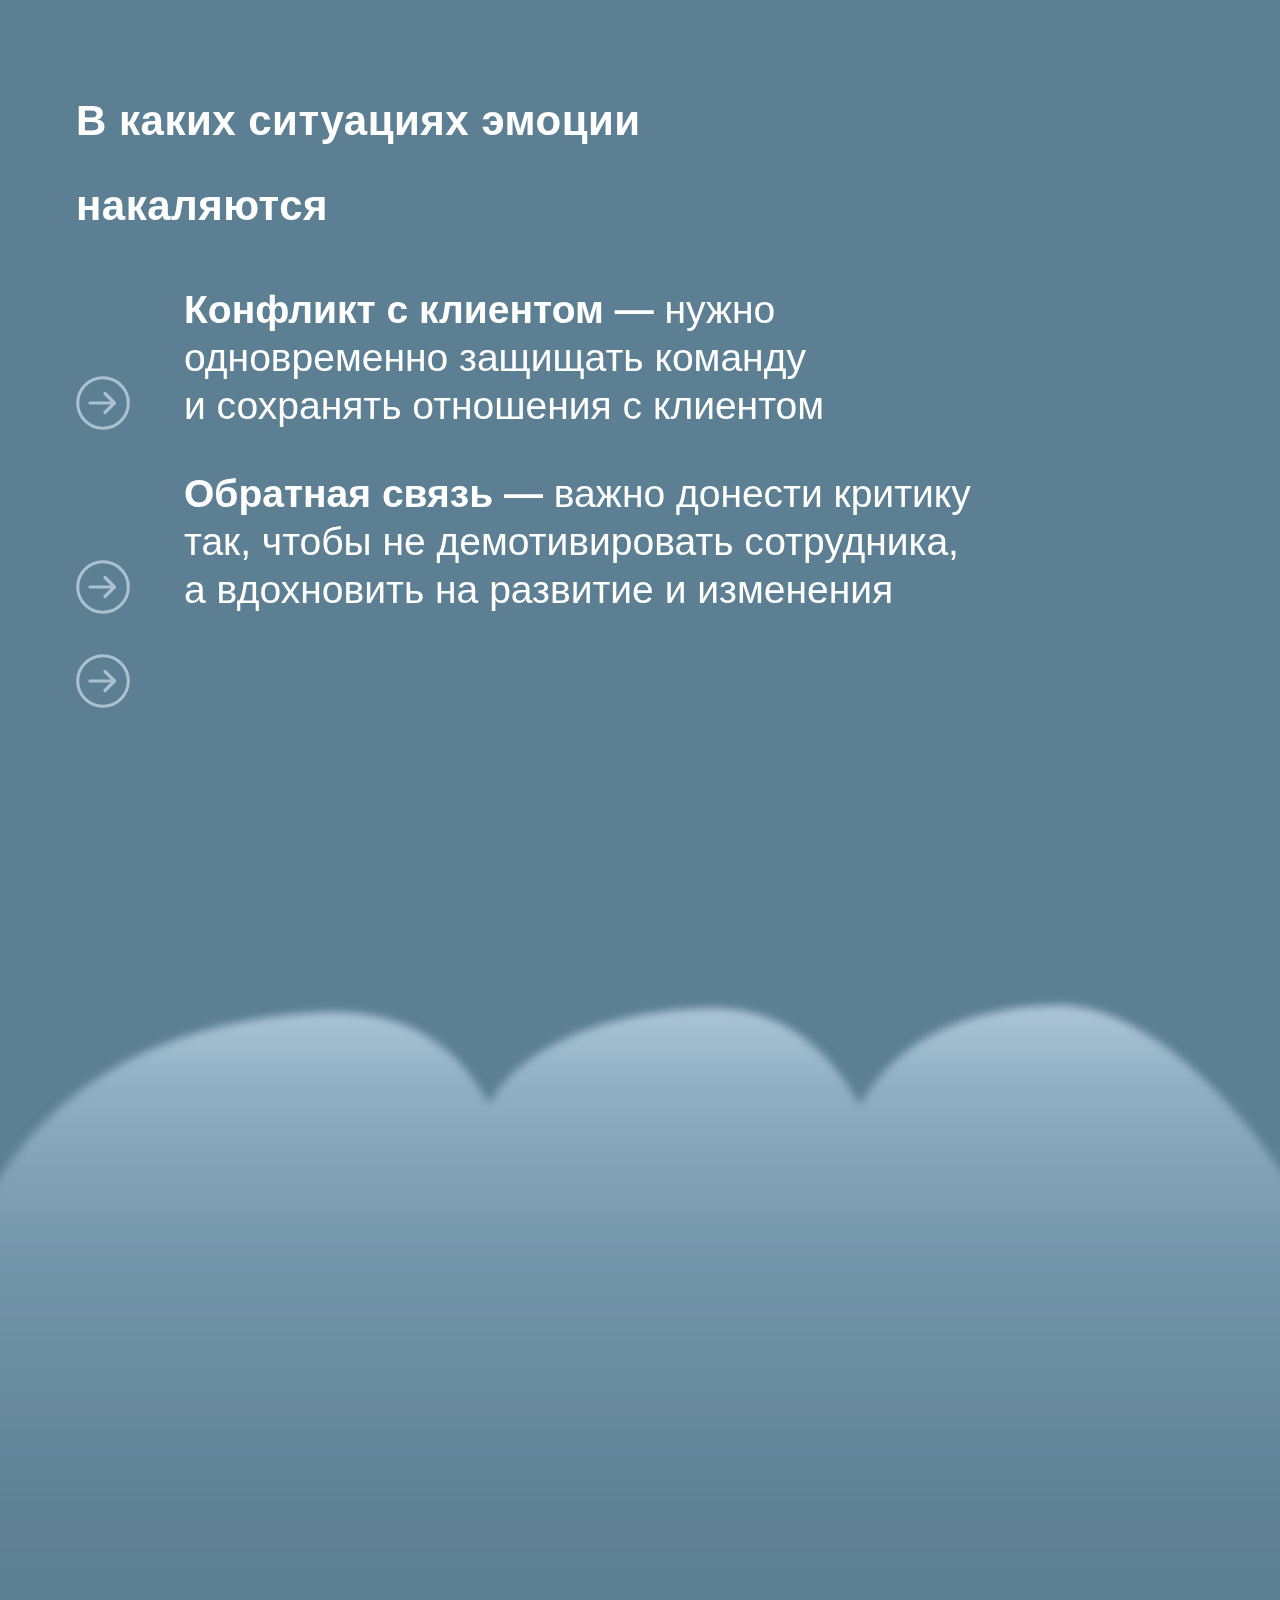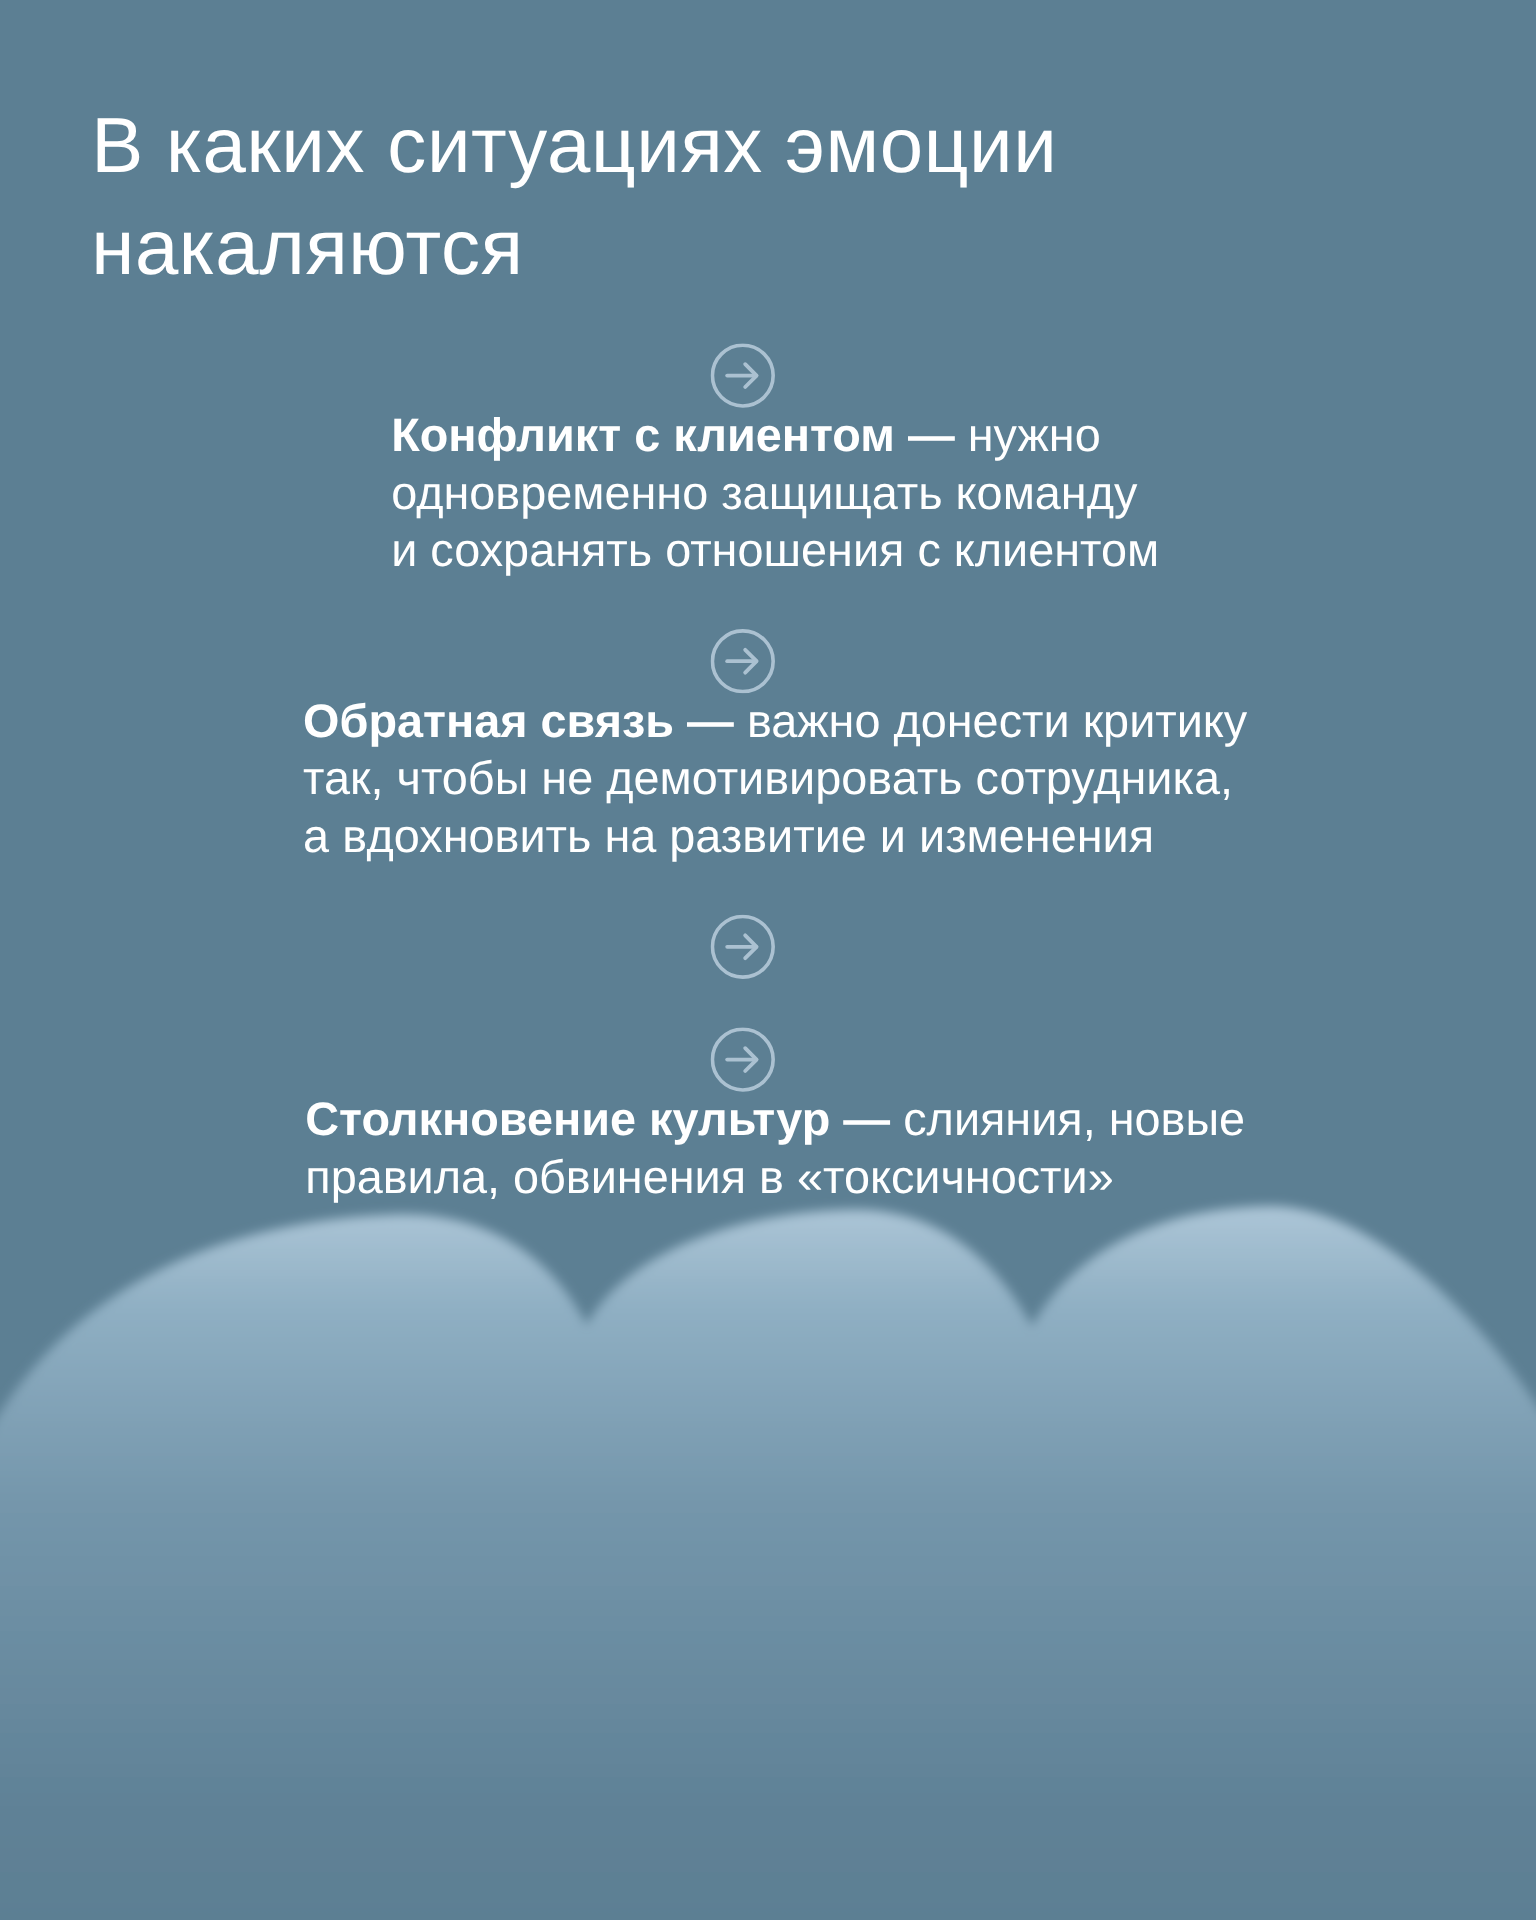--- a/index.html
+++ b/index.html
@@ -23,38 +23,37 @@
     width: 1280px;
     height: 1600px;
     background: var(--background);
     overflow: hidden;
   }
   .title {
     position: absolute;
     left: 76px;
     top: 78px;
     width: 1120px;
-    font-size: 65px;
+    font-size: 42px;
     line-height: 85px;
-    font-weight: 400;
+    font-weight: 700;
     color: var(--text);
     letter-spacing: 0.5px;
     white-space: pre-line;
   }
   .bullets {
     position: absolute;
     left: 76px;
     top: 286px;
     width: 1140px;
   }
   .bullet {
     display: flex;
-    align-items: center;
+    align-items: flex-end;
     margin-bottom: 40px;
-    flex-direction: column;
   }
   .bullet-icon {
     flex: 0 0 54px;
     width: 54px;
     height: 54px;
     margin-right: 54px;
     opacity: 0.88;
   }
   .bullet-text {
     color: var(--text);
@@ -112,29 +111,20 @@
     </div>
 
     <div class="bullet">
       <svg class="bullet-icon" viewBox="0 0 54 54">
         <circle cx="27" cy="27" r="25.3" fill="none" stroke="var(--icon-stroke)" stroke-width="3"></circle>
         <line x1="14" y1="27" x2="38" y2="27" stroke="var(--icon-stroke)" stroke-width="3.2" stroke-linecap="round"></line>
         <polyline points="29,17.5 38.5,27 29,36.5" fill="none" stroke="var(--icon-stroke)" stroke-width="3.2" stroke-linecap="round" stroke-linejoin="round"></polyline>
       </svg>
     </div>
 
-    <div class="bullet">
-      <svg class="bullet-icon" viewBox="0 0 54 54">
-        <circle cx="27" cy="27" r="25.3" fill="none" stroke="var(--icon-stroke)" stroke-width="3"></circle>
-        <line x1="14" y1="27" x2="38" y2="27" stroke="var(--icon-stroke)" stroke-width="3.2" stroke-linecap="round"></line>
-        <polyline points="29,17.5 38.5,27 29,36.5" fill="none" stroke="var(--icon-stroke)" stroke-width="3.2" stroke-linecap="round" stroke-linejoin="round"></polyline>
-      </svg>
-      <div class="bullet-text"><span class="lead">Столкновение культур —</span><span> слияния, новые
-правила, обвинения в «токсичности»</span></div>
-    </div>
 
   </div>
 
   <svg class="clouds" viewBox="0 0 1280 620" preserveAspectRatio="none">
     <defs>
       <linearGradient id="hillGrad" gradientUnits="userSpaceOnUse" x1="0" y1="20" x2="0" y2="620">
         <stop offset="0" class="hill-stop-0"></stop>
         <stop offset="0.15" class="hill-stop-1"></stop>
         <stop offset="0.42" class="hill-stop-2"></stop>
         <stop offset="0.85" class="hill-stop-3"></stop>

